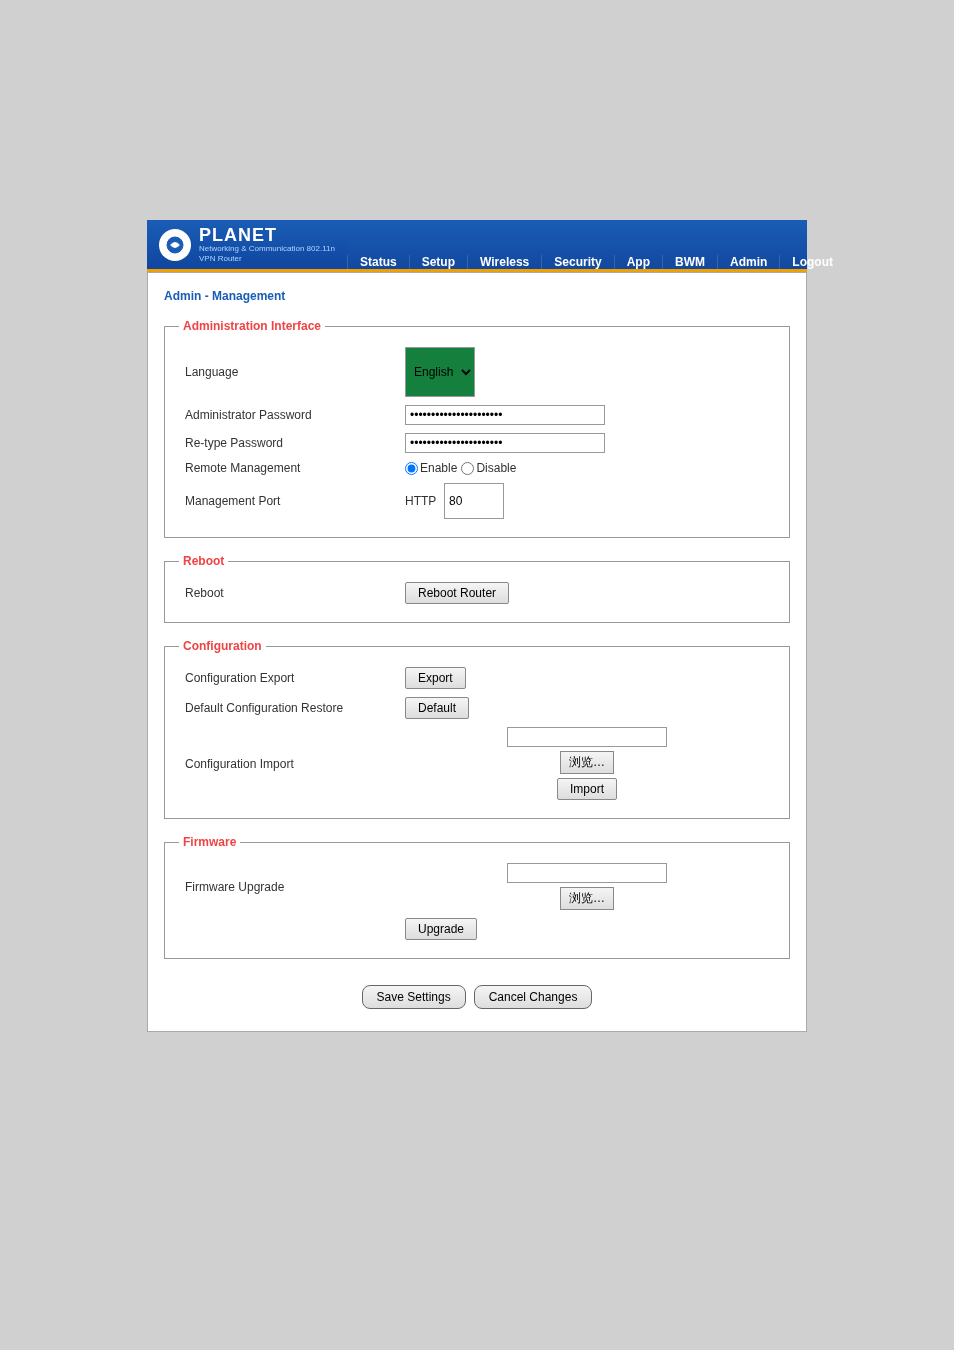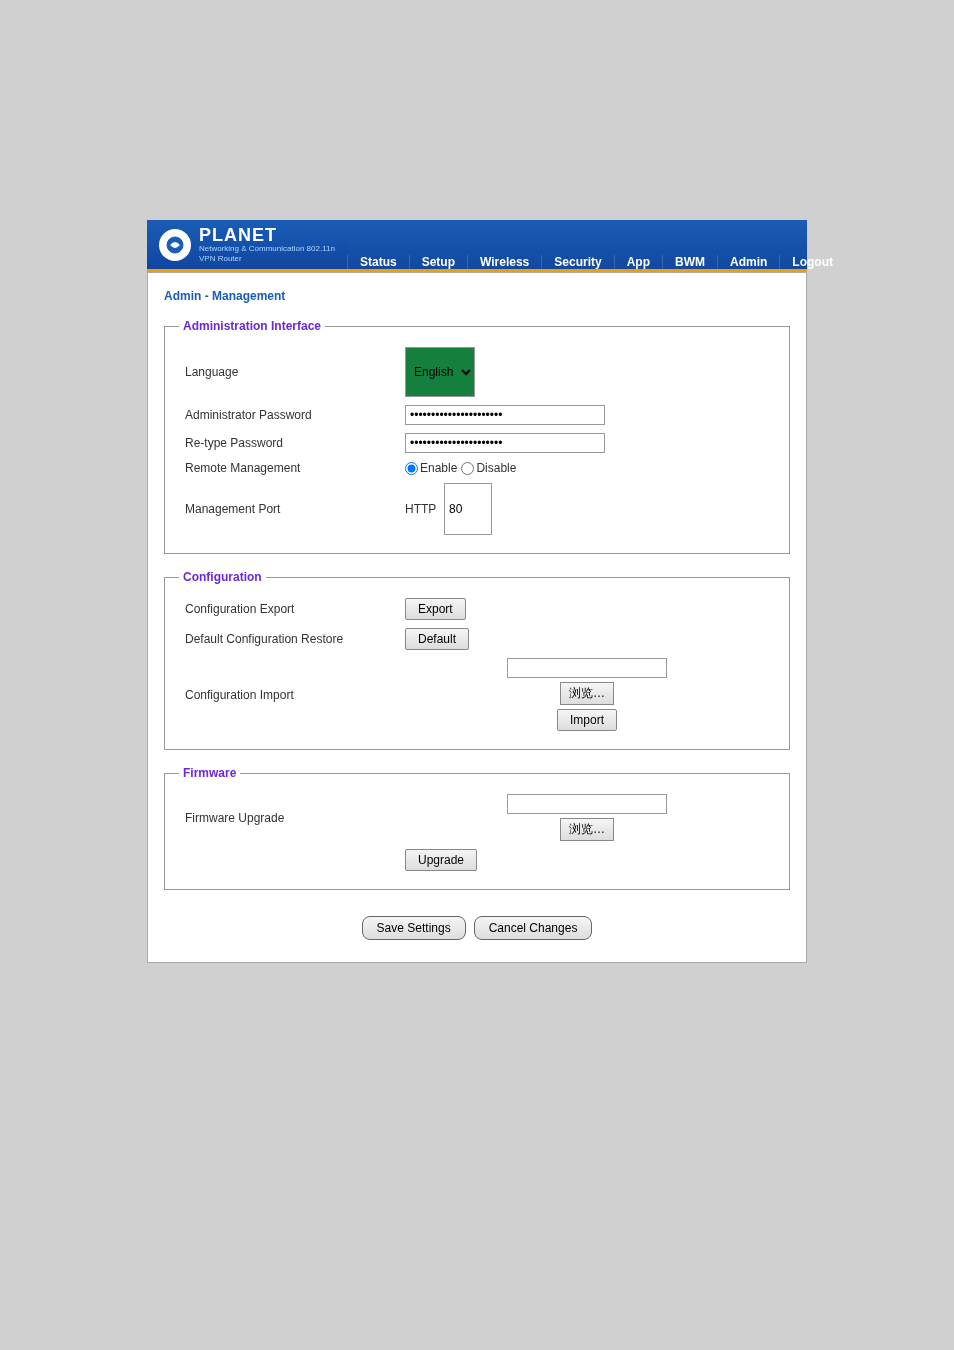--- a/index.html
+++ b/index.html
@@ -91,21 +91,21 @@
     }
     
     .section-fieldset {
       border: 1px solid #999;
       margin-bottom: 16px;
       padding: 10px 14px 14px;
     }
     .section-legend {
       font-weight: bold;
       font-size: 12px;
-      color: #6d28d9;
+      color: #ef4444;
       padding: 0 4px;
       margin-top: 38px;
     }
     .form-table {
       width: 100%;
       border-collapse: collapse;
     }
     .form-table td {
       padding: 4px 6px;
       vertical-align: middle;
@@ -123,24 +123,24 @@
       background: #15803d;
     }
     input.password-input {
       font-size: 12px;
       border: 1px solid #999;
       padding: 2px 4px;
       width: 200px;
       background: white;
     }
     input.port-input {
-      width: 48px;
-      font-size: 12px;
-      border: 1px solid #999;
-      padding: 18px 4px;
+      width: 60px;
+      font-size: 12px;
+      border: 1px solid #999;
+      padding: 10px 4px;
     }
     .radio-group {
       display: flex;
       align-items: center;
       gap: 4px;
     }
     .radio-group label {
       font-size: 12px;
       display: flex;
       align-items: center;
@@ -272,20 +272,33 @@
             <td>Management Port</td>
             <td>
               <span class="http-label">HTTP</span>
               <input type="text" class="port-input" value="80" style="">
             </td>
           </tr>
         </tbody>
           </table>
       </fieldset>
 
+      <fieldset class="section-fieldset">
+        <legend class="section-legend">Reboot</legend>
+        <table class="form-table">
+          <tbody>
+              <tr>
+            <td>Reboot</td>
+            <td>
+              <button class="btn">Reboot Router</button>
+            </td>
+          </tr>
+        </tbody>
+          </table>
+      </fieldset>
 
       <fieldset class="section-fieldset">
         <legend class="section-legend">Configuration</legend>
         <table class="form-table">
           <tbody>
               <tr>
             <td>Configuration Export</td>
             <td>
               <button class="btn">Export</button>
             </td>

